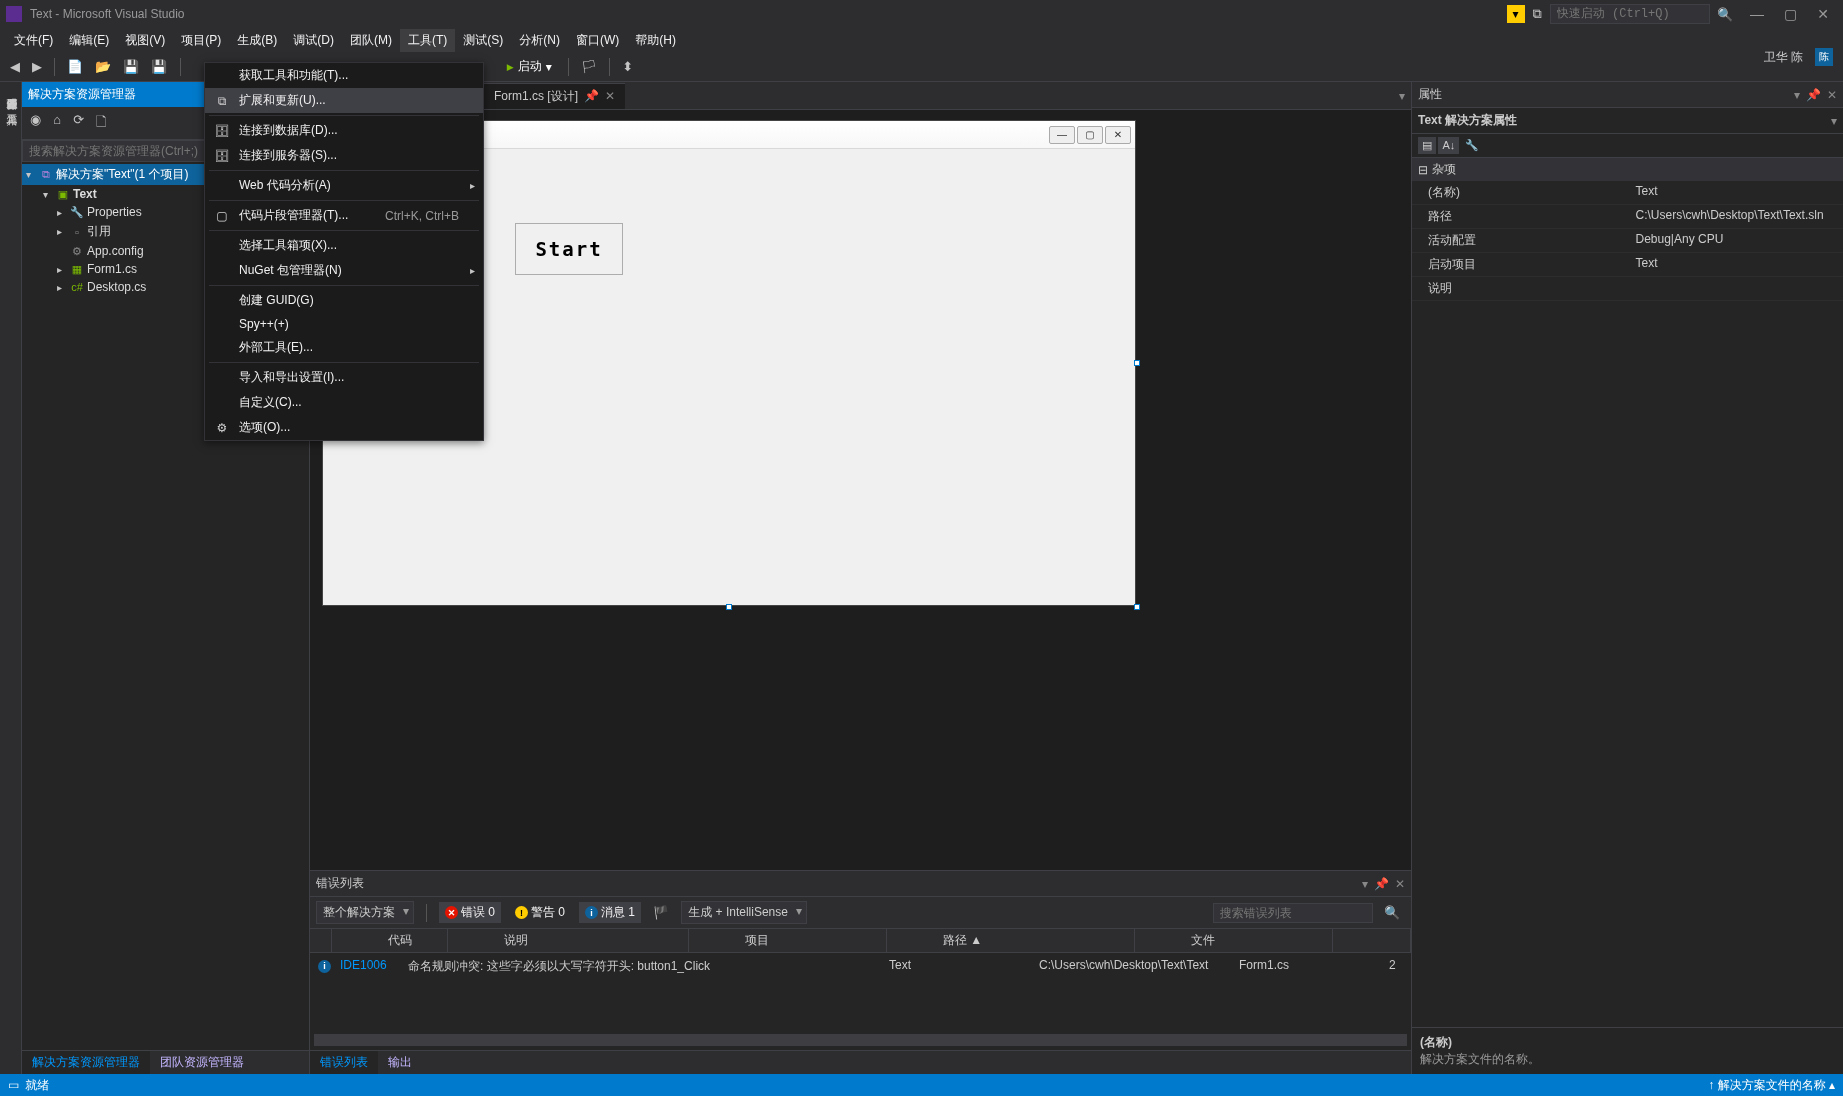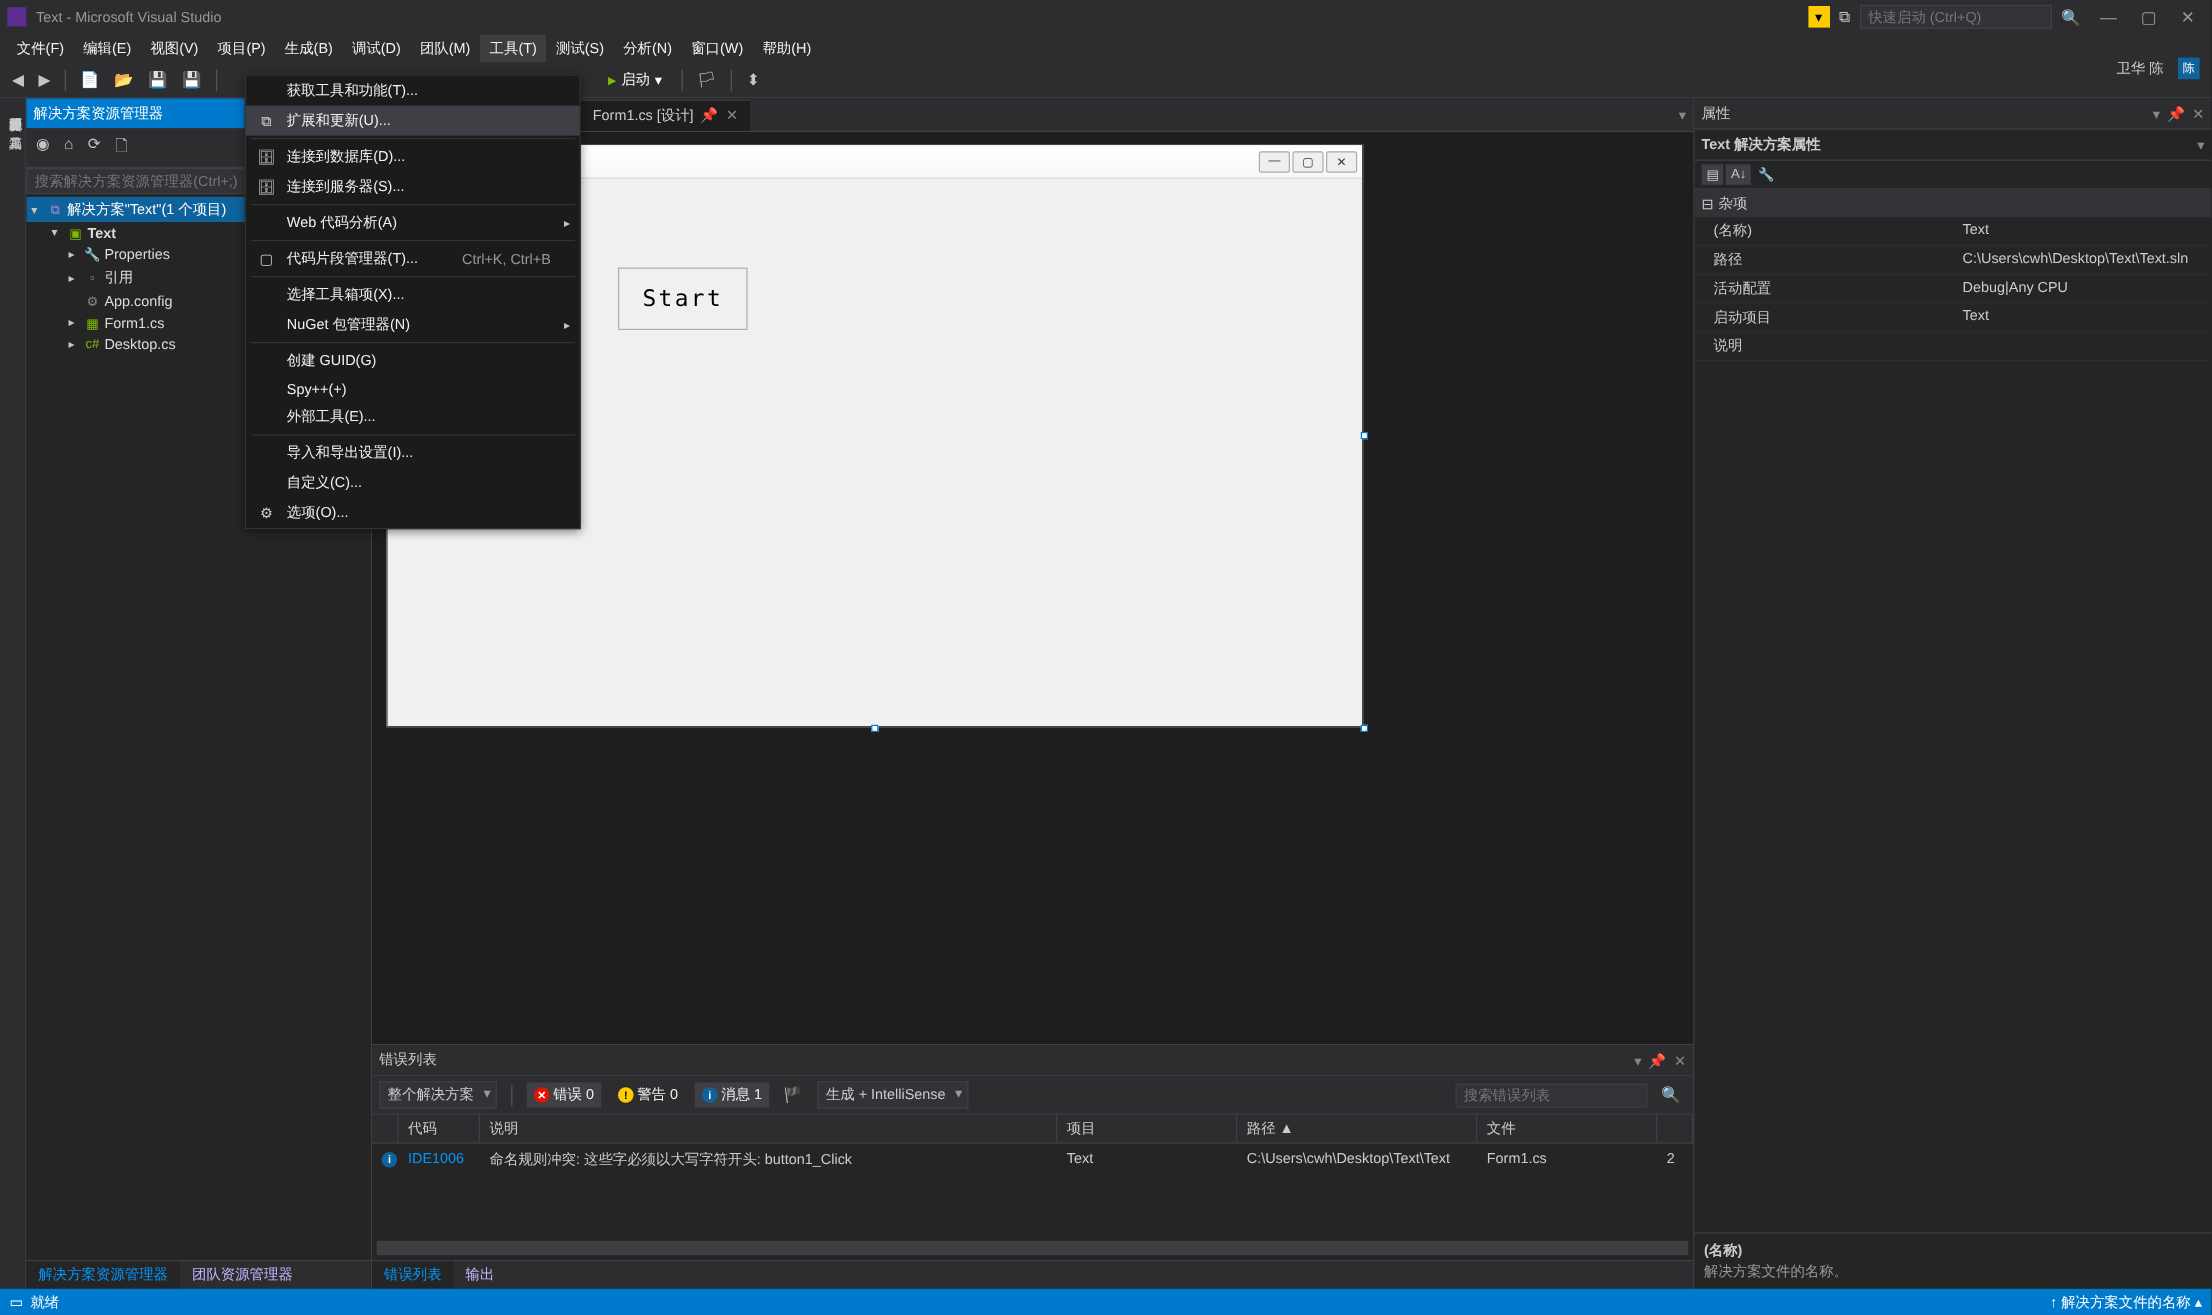--- a/index.html
+++ b/index.html
@@ -5,21 +5,21 @@
 * { margin: 0; padding: 0; box-sizing: border-box; font-family: "Microsoft YaHei", "Segoe UI", sans-serif; font-size: 12px; }
 body { background: #2d2d30; color: #f1f1f1; overflow: hidden; width: 1843px; height: 1096px; position: relative; }
 
 
 .title-bar { height: 28px; background: #2d2d30; display: flex; align-items: center; padding: 0 6px; justify-content: space-between; }
 .title-bar-left { display: flex; align-items: center; gap: 8px; }
 .vs-logo { width: 16px; height: 16px; background: #5c2d91; display: inline-block; }
 .title-text { color: #999; }
 .title-bar-right { display: flex; align-items: center; gap: 4px; }
 .notif-badge { background: #ffcc00; color: #000; width: 18px; height: 18px; display:flex;align-items:center;justify-content:center; }
-.quick-launch { background: #333337; border: 1px solid #3f3f46; color: #999; padding: 2px 6px; width: 160px; height: 20px; }
+.quick-launch { background: #333337; border: 1px solid #3f3f46; color: #999; padding: 2px 6px; width: 160px; height: 20px; font-family: Liberation Mono, monospace; }
 .win-btn { color: #999; padding: 0 8px; cursor: pointer; font-size: 14px; }
 .user-badge { color: #ccc; margin-right: 6px; }
 .flag-badge { background: #0e639c; color: #fff; width: 18px; height:18px; display:flex;align-items:center;justify-content:center;font-size:10px; }
 
 
 .menu-bar { height: 24px; background: #2d2d30; display: flex; align-items: center; padding: 0 6px; }
 .menu-item { padding: 3px 8px; color: #f1f1f1; cursor: pointer; }
 
 
 .toolbar { height: 30px; background: #2d2d30; border-bottom: 1px solid #3f3f46; display: flex; align-items: center; padding: 0 6px; gap: 4px; }
@@ -59,33 +59,33 @@
 .center { flex: 1; display:flex; flex-direction:column; background:#1e1e1e; min-width:0; }
 .doc-tabs { height: 28px; background:#2d2d30; display:flex; align-items:center; border-bottom:1px solid #3f3f46; position:relative; }
 .doc-tab { padding: 4px 10px; background:#1e1e1e; color:#ccc; display:flex; align-items:center; gap:6px; border-top:1px solid #3f3f46; position:relative; z-index:1; }
 .doc-tab .x { color:#888; cursor:pointer; }
 .doc-tabs-right { margin-left:auto; padding-right:6px; color:#888; }
 
 .design-surface { flex:1; background:#1e1e1e; position:relative; overflow:hidden; }
 .form-window { position:absolute; left:12px; top:10px; width:814px; height:486px; background:#f0f0f0; border:1px solid #444; }
 .form-titlebar { height: 28px; background:linear-gradient(#fff,#f7f7f7); border-bottom:1px solid #d9d9d9; display:flex; justify-content:flex-end; align-items:center; gap:2px; padding:0 4px; }
 .win-ctrl { width:26px; height:18px; border:1px solid #aaa; border-radius:2px; background:#efefef; display:flex;align-items:center;justify-content:center;font-size:10px;color:#333;cursor:pointer; }
-.form-body { position:relative; height:calc(100% - 28px); }
+.form-body { position:relative; height:calc(100% - 28px);font-weight:bold; }
 .start-btn { position:absolute; left:192px; top:74px; width:108px; height:52px; background:#f0f0f0; border:1px solid #adadad; font-size:19px; letter-spacing:2px; font-family:"Simsun",monospace;display:flex;align-items:center;justify-content:center;color:#000;cursor:pointer; }
 .sel-handle { position:absolute; width:6px; height:6px; background:#fff; border:1px solid #007acc; }
 
 
 .error-panel { height: 204px; background:#252526; border-top:1px solid #3f3f46; display:flex; flex-direction:column; }
 .error-toolbar { background:#2d2d30; padding:4px 6px; display:flex; align-items:center; gap:8px; border-bottom:1px solid #3f3f46; }
 .err-filter-btn { padding:2px 6px; display:flex; align-items:center; gap:3px; cursor:pointer; }
 .err-filter-btn.on { background:#3f3f46; }
 .err-dot { width:13px; height:13px; border-radius:50%; display:inline-flex;align-items:center;justify-content:center; font-size:9px; font-weight:bold; }
 .dot-err{background:#e51400;color:#fff;} .dot-warn{background:#ffcc00;color:#000;} .dot-info{background:#0e639c;color:#fff;}
 .err-table { flex:1; }
-.err-head { display:flex; background:#2d2d30; border-bottom:1px solid #3f3f46; }
+.err-head { display:flex; background:#2d2d30; border-bottom:1px solid #3f3f46;gap:48px; }
 .err-th { padding:3px 8px; border-right:1px solid #3f3f46; color:#ccc; }
 .err-row { display:flex; padding:3px 0; color:#ccc; }
 .err-td { padding:2px 8px; overflow:hidden; white-space:nowrap; }
 .code-link { color:#0097fb; }
 .err-search { margin-left:auto; background:#333337; border:1px solid #3f3f46; padding:2px 6px; color:#999; width:160px; }
 .err-tabs { display:flex; background:#2d2d30; border-top:1px solid #3f3f46; }
 
 
 .prop-panel { width: 432px; background:#252526; display:flex; flex-direction:column; border-left:1px solid #3f3f46; }
 .prop-sel { padding:4px 6px; border-bottom:1px solid #3f3f46; color:#ccc; display:flex; align-items:center; }

